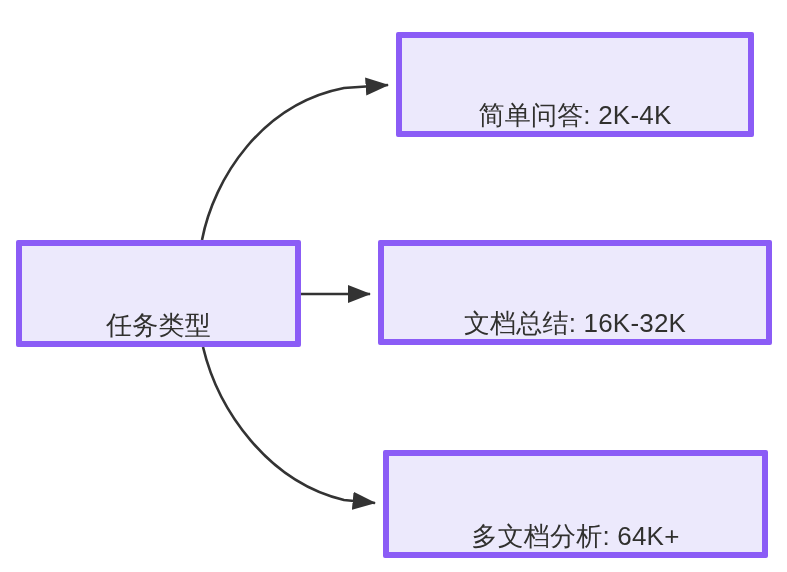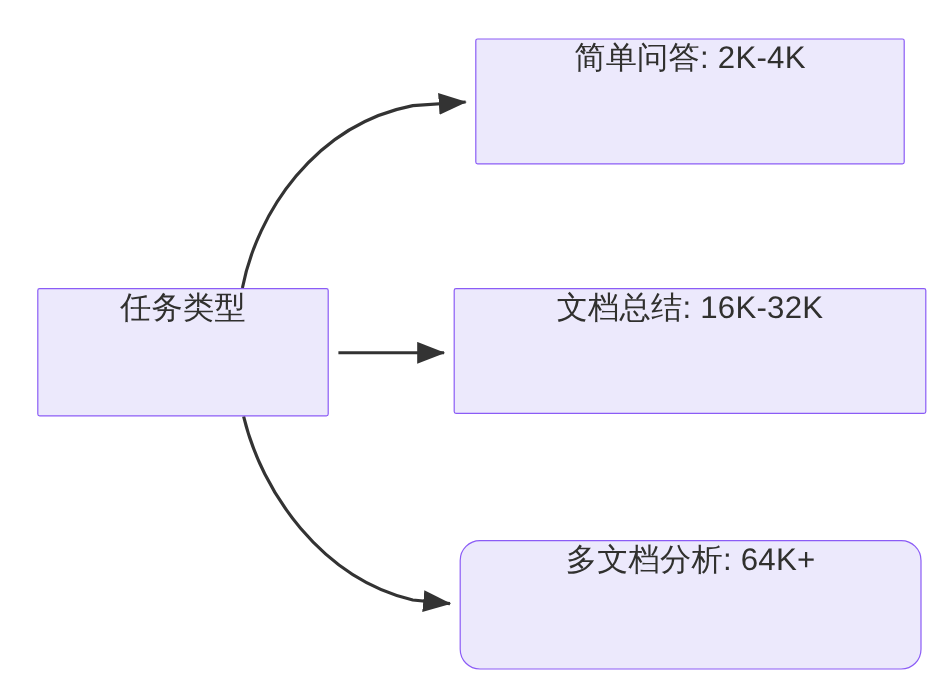--- a/index.html
+++ b/index.html
@@ -30,41 +30,41 @@
     top: 0;
     width: 787px;
     height: 572px;
     pointer-events: none;
   }
 
   .node {
     position: absolute;
     box-sizing: border-box;
     background: #ece9fc;
-    border: 1px solid #8b5cf6;
+    border: 6px solid #8b5cf6;
     border-radius: 2px;
     display: flex;
-    align-items: flex-start;
+    align-items: flex-end;
     justify-content: center;
     color: #30302e;
     font-size: 26px;
     line-height: 1.2;
     letter-spacing: 0.2px;
     white-space: nowrap;
   }
 
   .node-label {
     display: block;
   }
 
   
   #node-root {
-    left: 31px;
+    left: 16px;
     top: 240px;
-    width: 243px;
+    width: 285px;
     height: 107px;
   }
 
   #node-simple-qa {
     left: 396px;
     top: 32px;
     width: 358px;
     height: 105px;
   }
 
@@ -73,21 +73,20 @@
     top: 240px;
     width: 394px;
     height: 105px;
   }
 
   #node-multi-doc {
     left: 383px;
     top: 450px;
     width: 385px;
     height: 108px;
-    border-radius: 17px;
   }
 </style>
 </head>
 <body>
 
 <div id="diagram-canvas">
 
   <svg class="edge-layer" viewBox="0 0 787 572" width="787" height="572" xmlns="http://www.w3.org/2000/svg">
     <defs>
       <marker id="arrowhead" markerWidth="9" markerHeight="7" refX="8.6" refY="3.5" orient="auto" markerUnits="strokeWidth">

